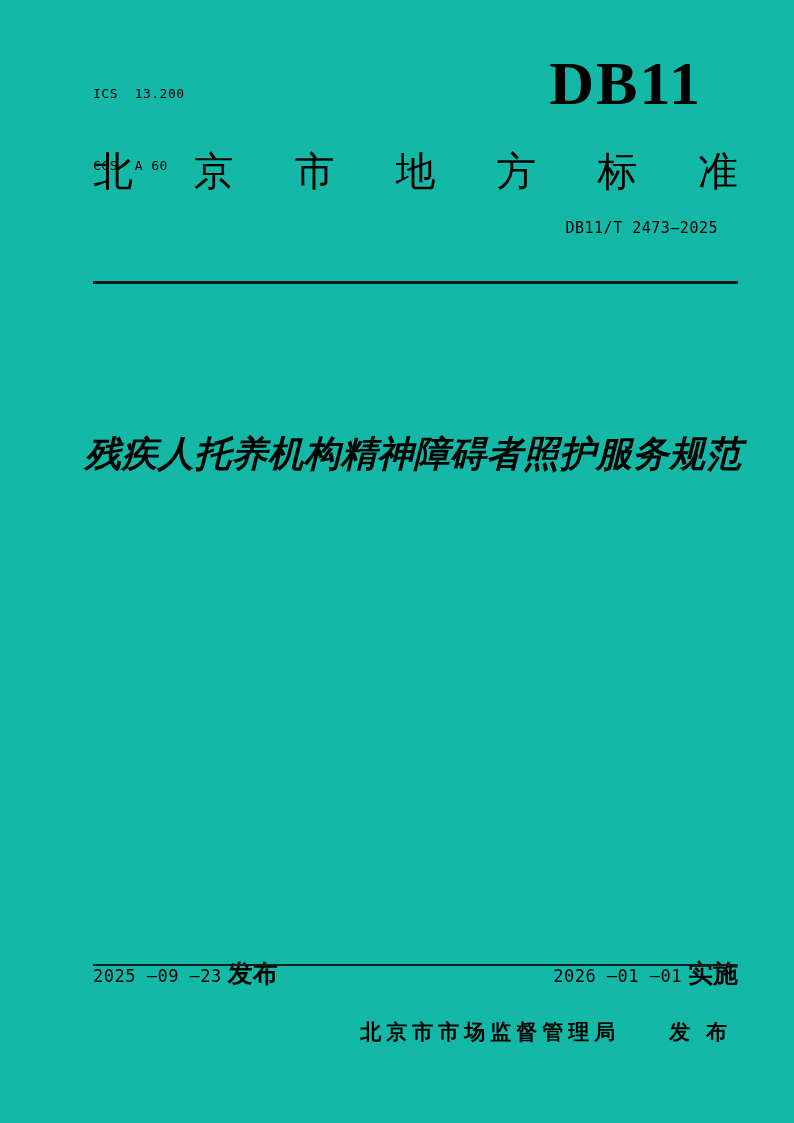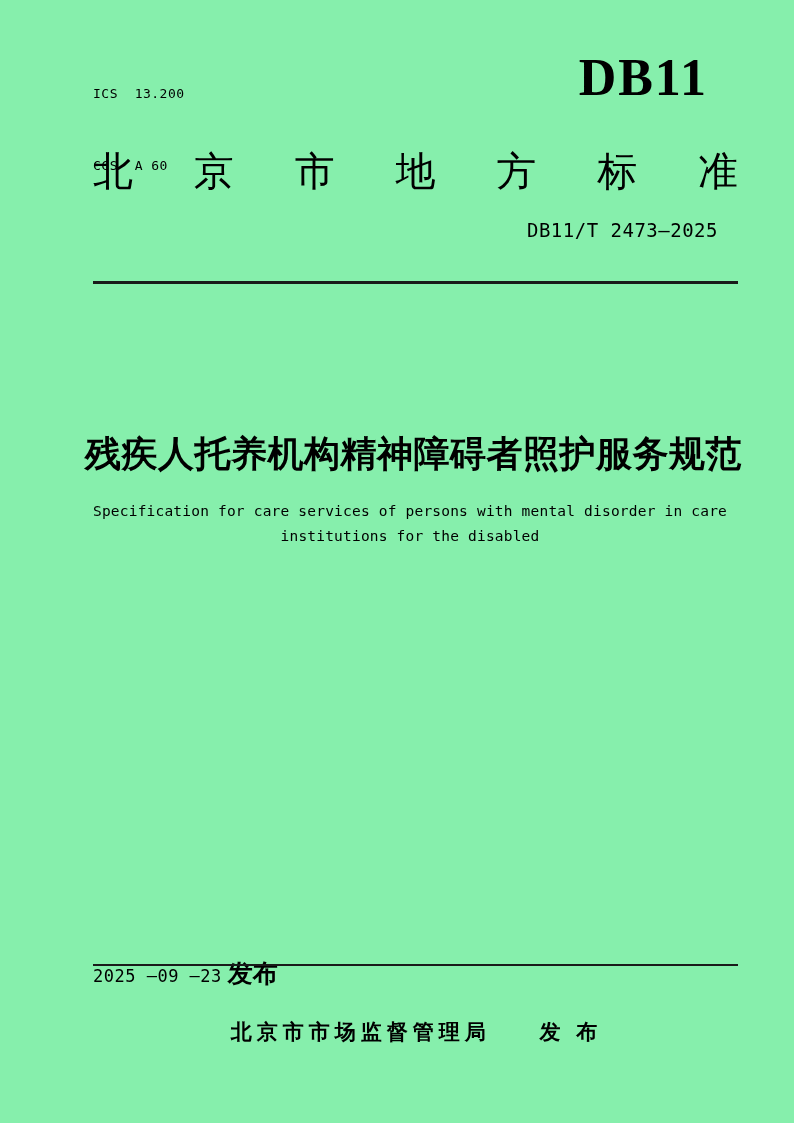--- a/index.html
+++ b/index.html
@@ -4,64 +4,64 @@
 <style>
   * { margin: 0; padding: 0; box-sizing: border-box; }
   html, body { background: #e8e8e8; }
   body { font-family: "Liberation Sans", sans-serif; color: #000; }
 
   .page {
     position: relative;
     width: 794px;
     height: 1123px;
     margin: 0 auto;
-    background: #86efac;
+    background: #14b8a6;
     overflow: hidden;
   }
 
   .mono { font-family: "DejaVu Sans Mono", "Liberation Mono", monospace; }
 
   .ics-block {
     position: absolute;
     left: 93px;
     top: 34px;
     font-size: 13px;
     line-height: 24px;
     white-space: pre;
     letter-spacing: 0.5px;
   }
 
   .db11-logo {
     position: absolute;
     top: 52px;
-    right: 86px;
+    right: 92px;
     font-family: "Liberation Serif", "DejaVu Serif", serif;
     font-weight: 700;
-    font-size: 52px;
+    font-size: 62px;
     letter-spacing: 2px;
     line-height: 1.0;
   }
 
   .standard-type {
     position: absolute;
     left: 93px;
     top: 149px;
     width: 645px;
     display: flex;
     justify-content: space-between;
     font-size: 40px;
     font-weight: 500;
     line-height: 1.1;
   }
 
   .standard-number {
     position: absolute;
     top: 219px;
     right: 76px;
-    font-size: 19px;
+    font-size: 15px;
     letter-spacing: 0.5px;
   }
 
   .rule {
     position: absolute;
     left: 93px;
     width: 645px;
     background: #1a1a1a;
   }
   .rule-top { top: 281px; height: 3px; }
@@ -70,20 +70,21 @@
   .title-cn {
     position: absolute;
     left: 85px;
     top: 430px;
     width: 655px;
     text-align: center;
     font-size: 36px;
     font-weight: 600;
     letter-spacing: 0.5px;
     white-space: nowrap;
+    font-style: italic;
   }
 
   .title-en {
     position: absolute;
     left: 70px;
     top: 499px;
     width: 680px;
     text-align: center;
     font-size: 14.5px;
     line-height: 25px;
@@ -102,24 +103,24 @@
   .date-group { display: flex; align-items: baseline; gap: 6px; }
   .date-value { font-size: 17px; letter-spacing: 0.5px; margin-top: 28px; }
   .date-label {
     font-size: 25px;
     font-weight: 700;
     font-family: "Liberation Sans", sans-serif;
   }
 
   .publisher-row {
     position: absolute;
-    left: 94px;
+    left: 87px;
     top: 1018px;
     width: 645px;
-    text-align: center;
+    text-align: right;
     font-size: 21px;
     font-weight: 700;
     letter-spacing: 5px;
     white-space: nowrap;
   }
   .publish-label { margin-left: 38px; }
 </style>
 </head>
 <body>
 
@@ -141,29 +142,29 @@
     <span>标</span>
     <span>准</span>
   </div>
 
   <div class="standard-number mono">DB11/T 2473—2025</div>
 
   <div class="rule rule-top"></div>
 
   <div class="title-cn">残疾人托养机构精神障碍者照护服务规范</div>
 
-  <div class="title-en mono">
-    <div>Specification for care services of persons with mental disorder in care</div>
-    <div>institutions for the disabled</div>
-  </div>
 
   <div class="dates-row">
     <div class="date-group">
       <span class="date-value mono">2025 —09 —23</span>
       <span class="date-label">发布</span>
+    </div>
+    <div class="date-group">
+      <span class="date-value mono">2026 —01 —01</span>
+      <span class="date-label">实施</span>
     </div>
   </div>
 
   <div class="rule rule-bottom"></div>
 
   <div class="publisher-row">
     <span>北京市市场监督管理局</span>
     <span class="publish-label">发  布</span>
   </div>
 

